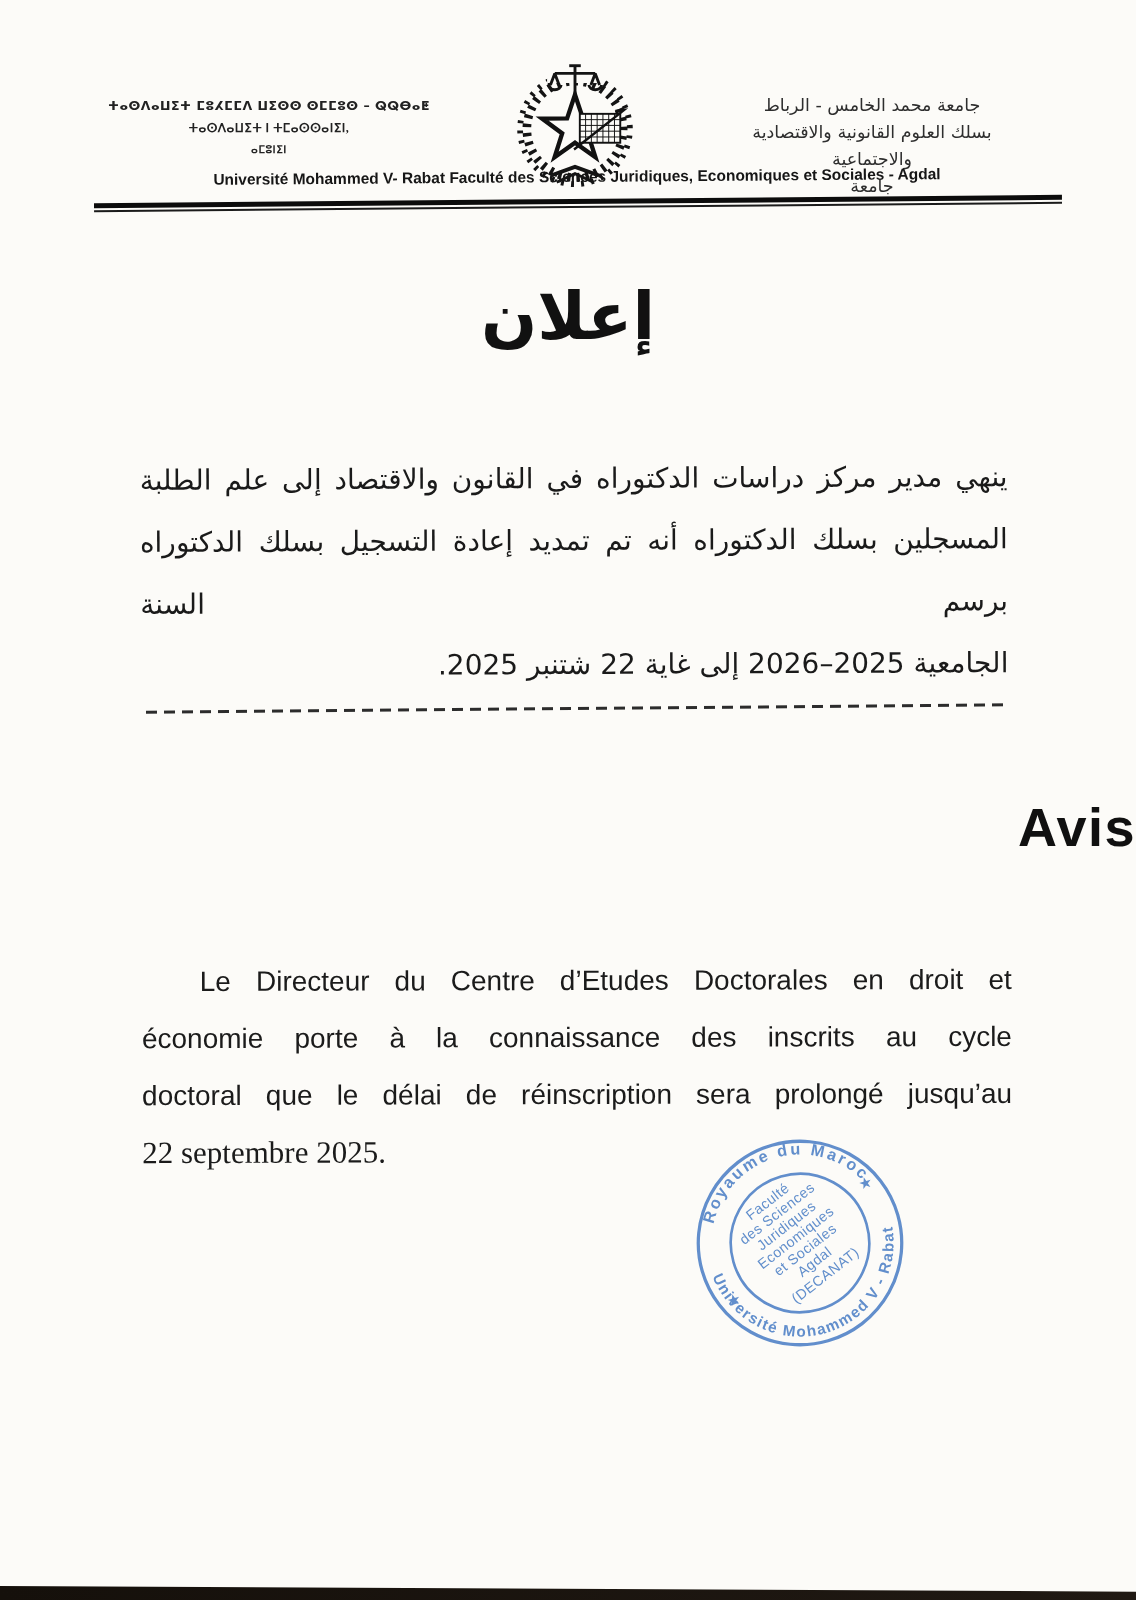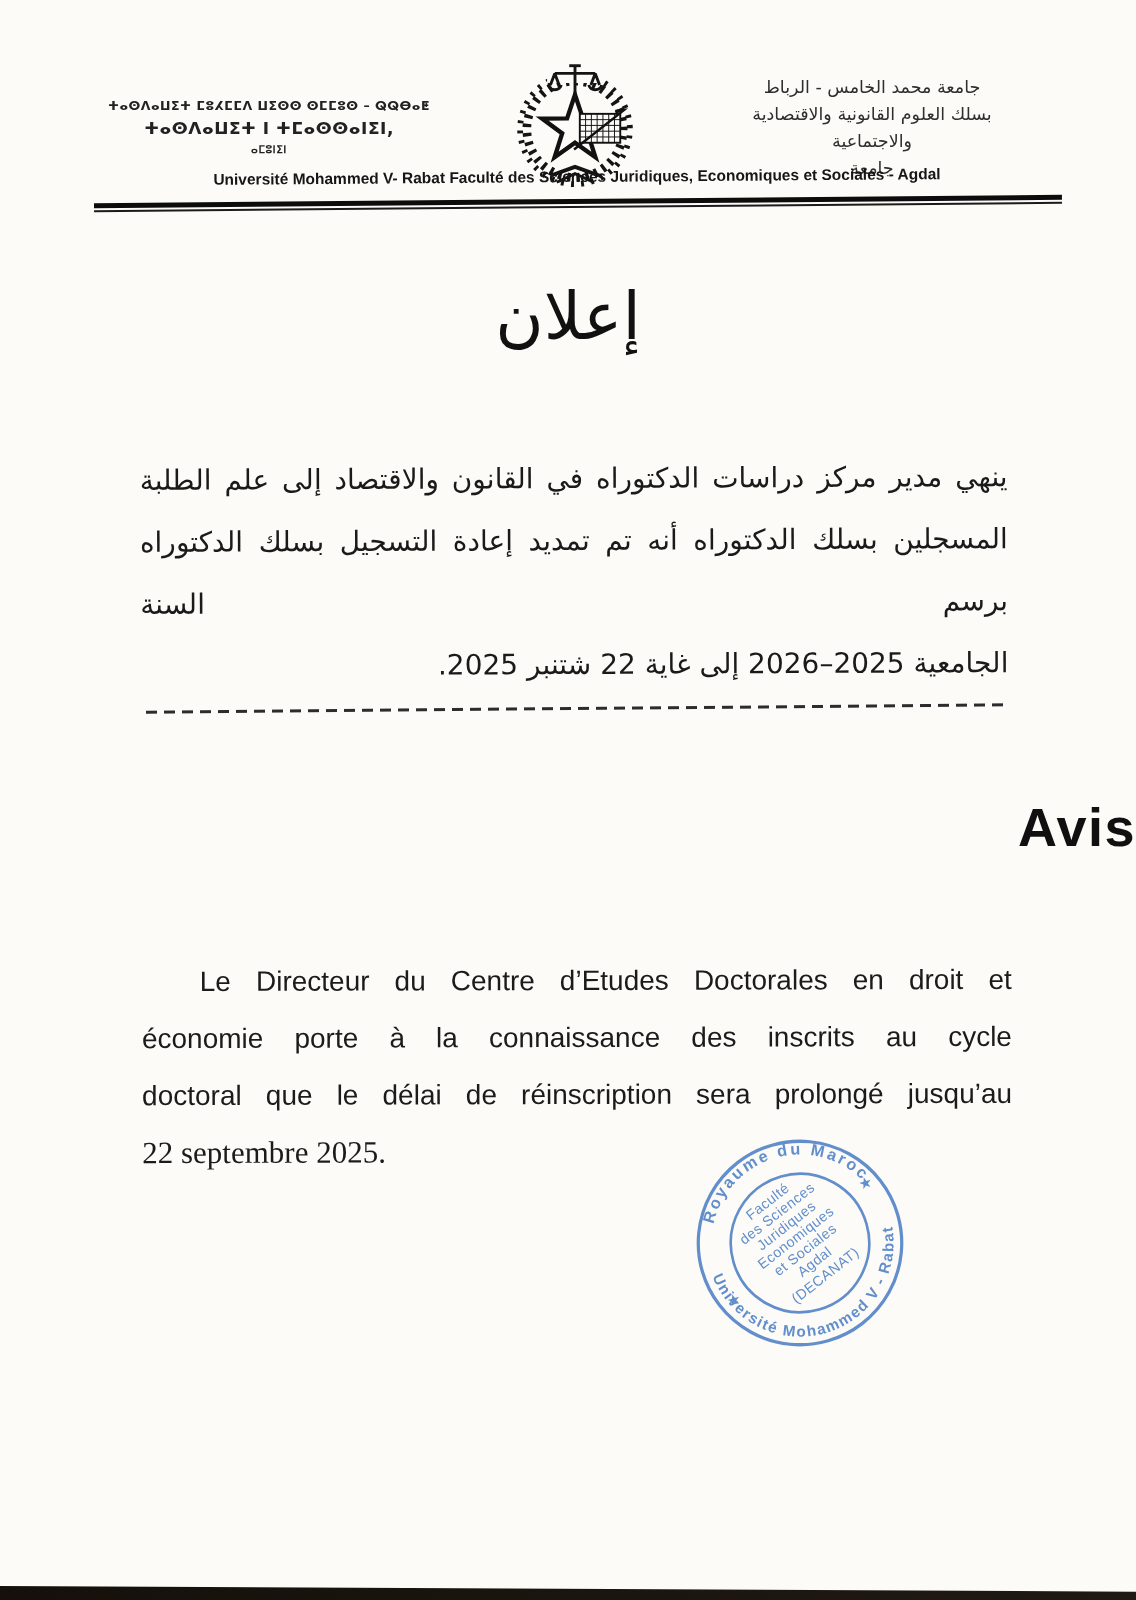--- a/index.html
+++ b/index.html
@@ -12,44 +12,44 @@
     font-family:"Liberation Sans",sans-serif;
     color:#1c1c1c;
   }
   
   .tifinagh{
     position:absolute;left:96px;top:95px;width:346px;
     text-align:center;font-family:"DejaVu Sans",sans-serif;
     font-weight:700;color:#222;letter-spacing:.5px;line-height:22px;
   }
   .tif-l1{font-size:12.5px;}
-  .tif-l2{font-size:17px;}
+  .tif-l2{font-size:12px;font-family:Liberation Serif, serif;}
   .tif-l3{font-size:13.5px;}
   .tif-l4{font-size:10.5px;font-family:Liberation Serif, serif;}
   .logo{position:absolute;left:492px;top:58px;width:166px;height:130px;}
   .hdr-ar{
-    position:absolute;left:688px;top:74px;width:368px;
+    position:absolute;left:688px;top:92px;width:368px;
     direction:rtl;text-align:center;
     font-family:"DejaVu Sans",sans-serif;
     font-size:17.5px;line-height:27px;color:#2e2e2e;
   }
   .hdr-latin{
     position:absolute;left:88px;top:168px;width:978px;
     text-align:center;font-weight:700;font-size:15.5px;color:#161616;
     transform:rotate(-0.45deg);
   }
   .hdr-rule{position:absolute;left:94px;top:199px;width:968px;transform:rotate(-0.5deg);}
   .hdr-rule .thick{height:5px;background:#0c0c0c;}
   .hdr-rule .thin{height:2px;background:#1b1b1b;margin-top:2px;}
   
   .title-ar{
     position:absolute;left:0;top:278px;width:100%;
     text-align:center;direction:rtl;
     font-family:"DejaVu Sans",sans-serif;
-    font-size:66px;font-weight:400;color:#111;
+    font-size:66px;font-weight:700;color:#111;
   }
   .body-ar{
     position:absolute;left:140px;top:448px;width:868px;
     direction:rtl;font-family:"DejaVu Sans",sans-serif;
     font-size:28px;line-height:62px;color:#1a1a1a;
     transform:rotate(-0.25deg);
   }
   .jline{text-align:justify;text-align-last:justify;}
   .body-ar .lastline{text-align:right;text-align-last:right;}
   

